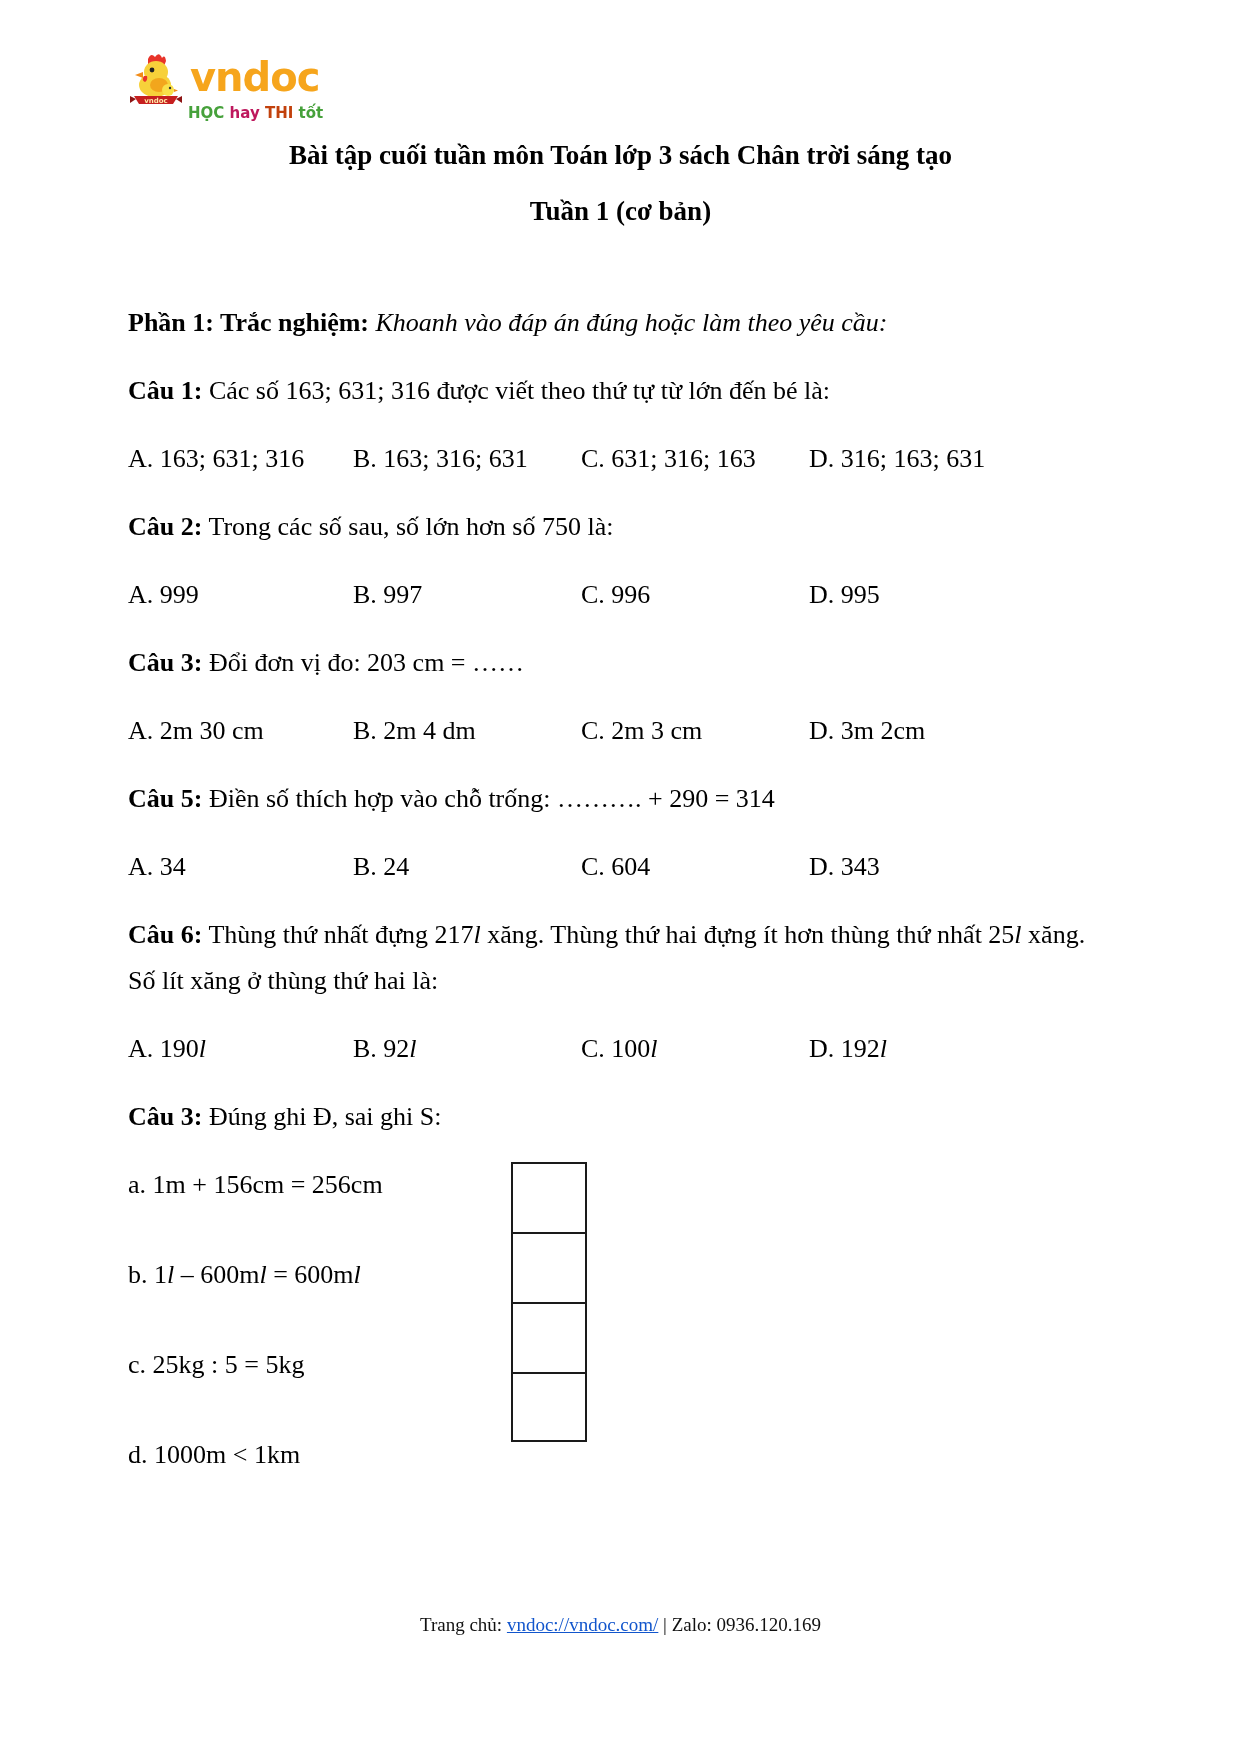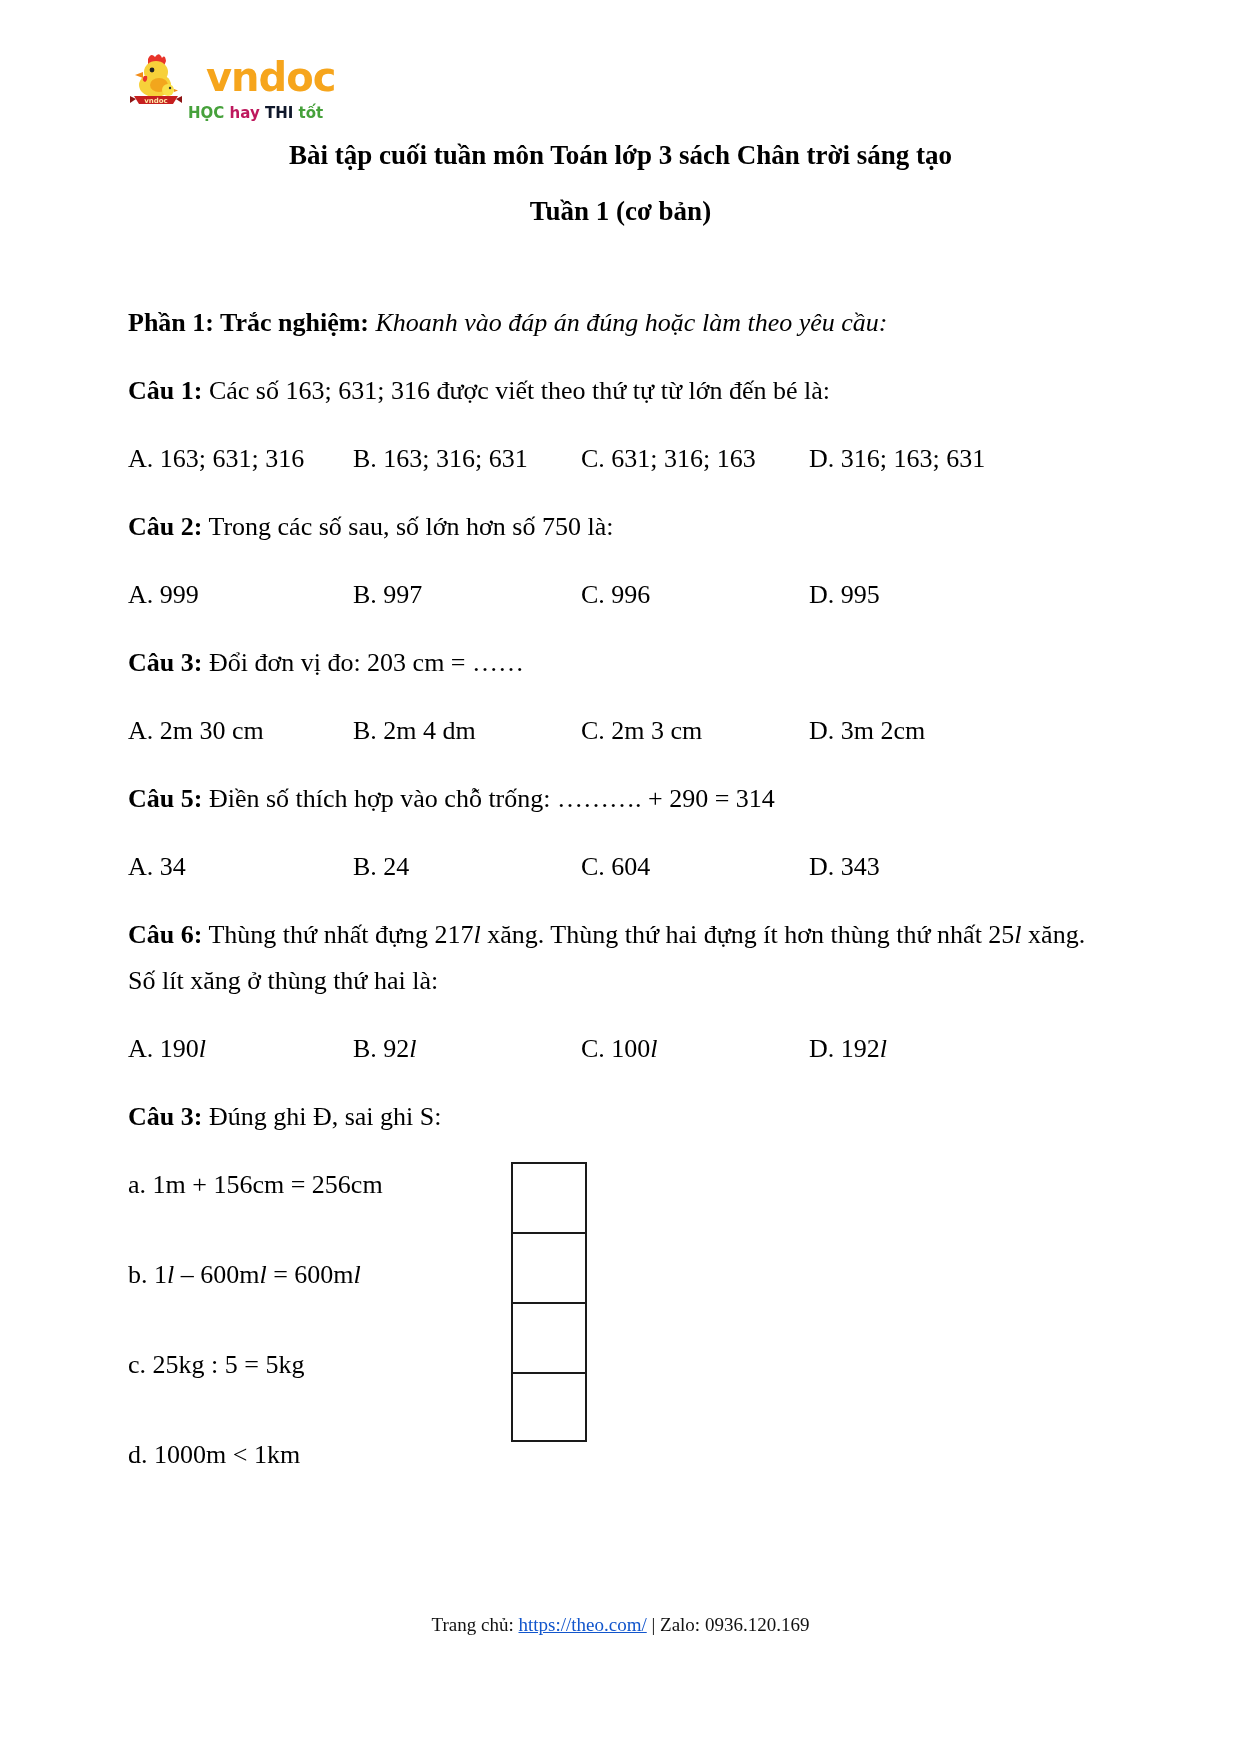--- a/index.html
+++ b/index.html
@@ -30,21 +30,21 @@
     left: 128px;
     top: 50px;
     display: flex;
     flex-direction: column;
     align-items: flex-start;
     width: 300px;
   }
   .logo-row {
     display: flex;
     align-items: center;
-    gap: 22px;
+    gap: 6px;
   }
   .logo-mark {
     width: 56px;
     height: 58px;
     position: relative;
     flex: none;
   }
   .logo-text {
     font-family: "DejaVu Sans", sans-serif;
     font-weight: 700;
@@ -59,21 +59,21 @@
     font-family: "DejaVu Sans", sans-serif;
     font-weight: 700;
     font-size: 15px;
     line-height: 16px;
     margin-left: 60px;
     margin-top: -3px;
     white-space: nowrap;
   }
   .logo-tag .g1 { color: #46a13b; }
   .logo-tag .g2 { color: #be185d; }
-  .logo-tag .g3 { color: #0f172a; }
+  .logo-tag .g3 { color: #c2410c; }
   .logo-tag .g4 { color: #46a13b; }
 
   
   .doc-title {
     position: absolute;
     left: 0;
     top: 138px;
     width: 1241px;
     text-align: center;
     font-weight: bold;
@@ -287,16 +287,16 @@
         <div class="ds-box"></div>
         <div class="ds-box"></div>
         <div class="ds-box"></div>
         <div class="ds-box"></div>
       </div>
     </div>
 
   </div>
 
   <div class="footer">
-    <span>Trang chủ: </span><span class="link">https://theo.com/</span><span> | Zalo: 0936.120.169</span>
+    <span>Trang chủ: </span><span class="link">vndoc://vndoc.com/</span><span> | Zalo: 0936.120.169</span>
   </div>
 
 </div>
 
 </body></html>

